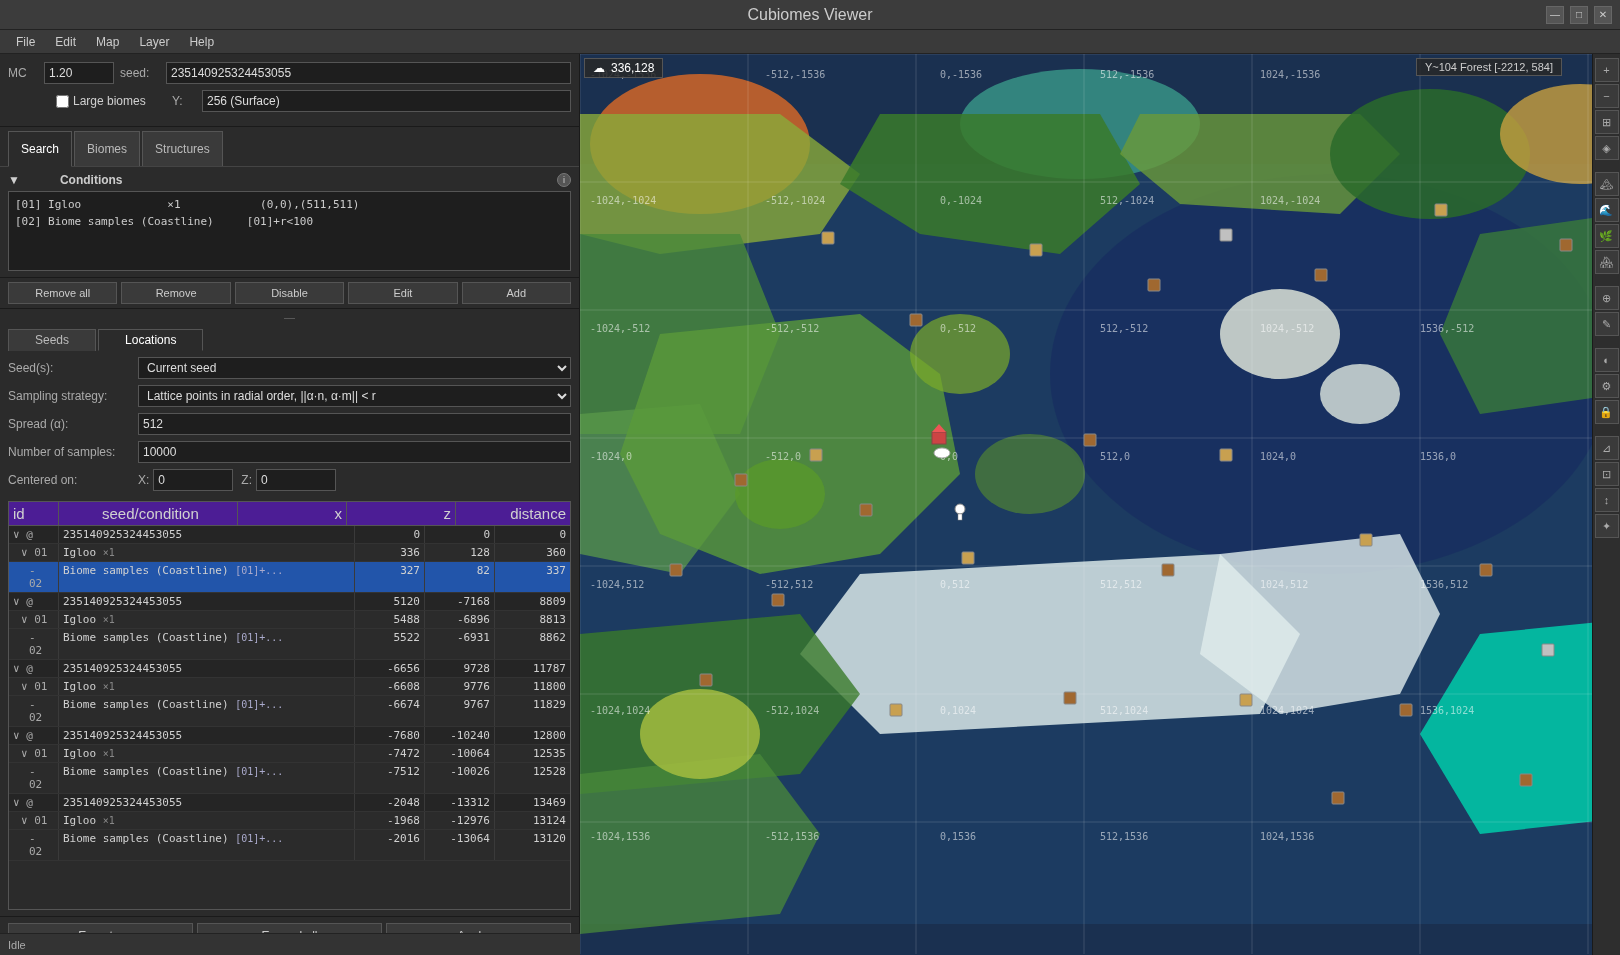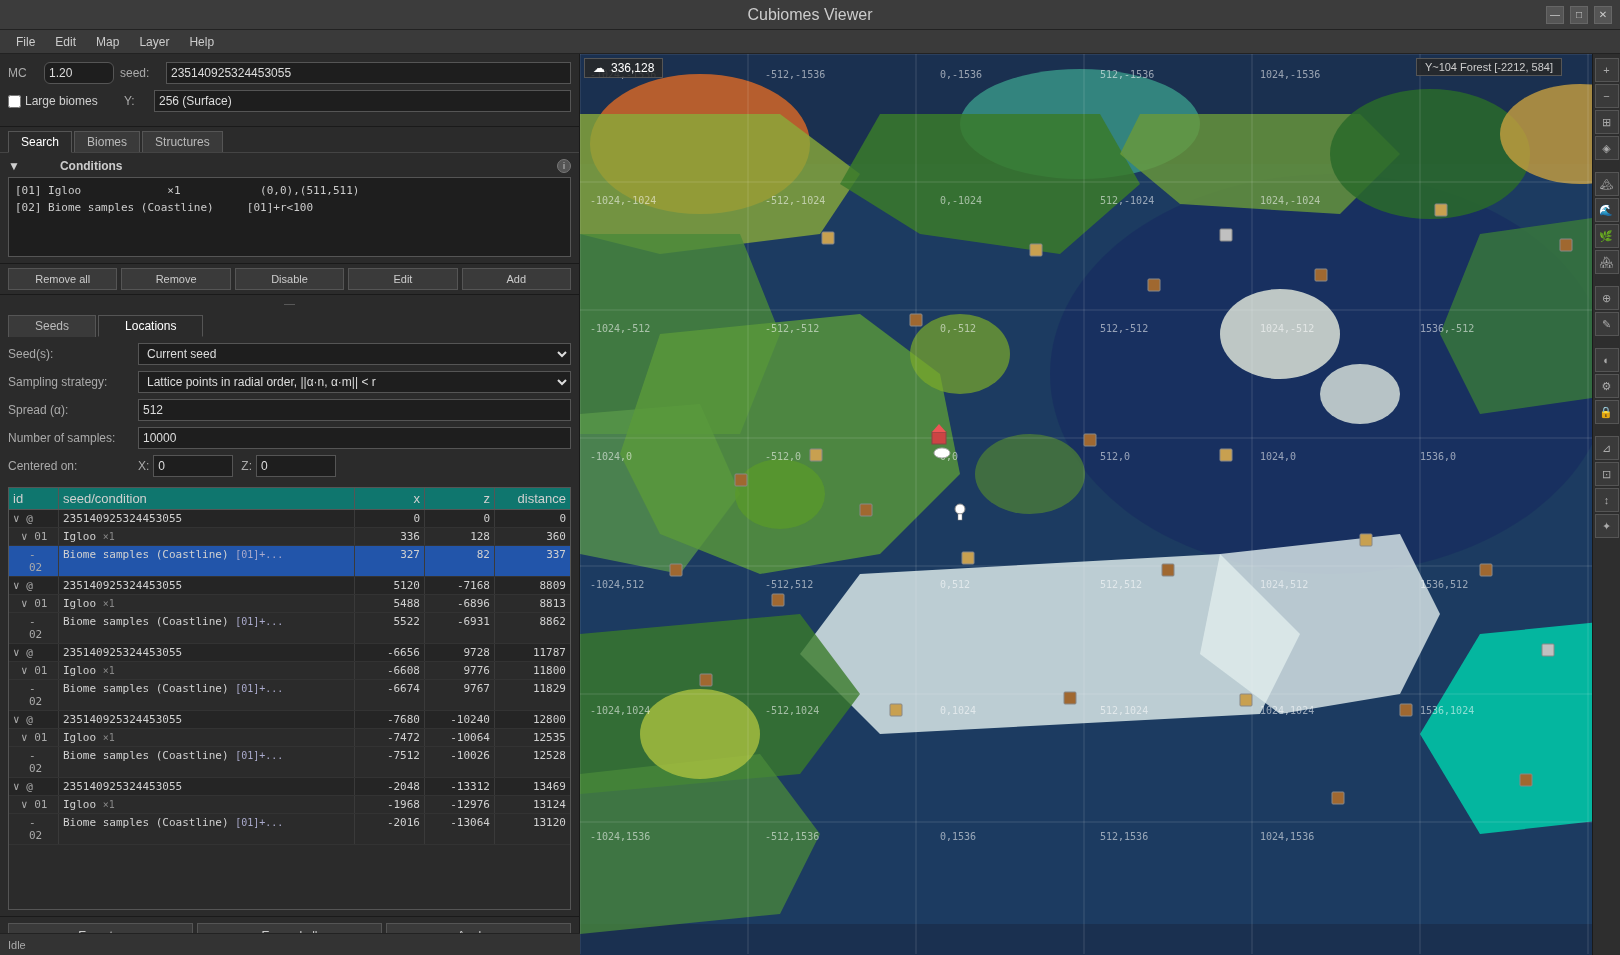--- a/index.html
+++ b/index.html
@@ -76,37 +76,38 @@
       min-width: 30px;
     }
     .form-input {
       background: #1e1e1e;
       border: 1px solid #555;
       color: #ddd;
       padding: 2px 4px;
       font-size: 12px;
       height: 22px;
     }
-    .form-input-small { width: 60px; border-radius: 6px; }
+    .form-input-small { width: 60px; }
     .form-input-large { flex: 1; }
     .checkbox-row {
       display: flex;
       align-items: center;
       gap: 4px;
+      margin-left: 48px;
     }
 
     
     #search-tabs {
       display: flex;
       padding: 4px 8px 0;
       gap: 2px;
       border-bottom: 1px solid #444;
     }
     .search-tab {
-      padding: 3px 12px;
+      padding: 10px 12px;
       background: #3a3a3a;
       border: 1px solid #555;
       border-bottom: none;
       cursor: pointer;
       color: #bbb;
       font-size: 12px;
     }
     .search-tab.active {
       background: #2b2b2b;
       color: #fff;
@@ -229,23 +230,24 @@
     #results-table-container {
       flex: 1;
       overflow: hidden;
       display: flex;
       flex-direction: column;
       border: 1px solid #555;
       margin-top: 4px;
     }
     #results-table-header {
       display: flex;
-      background: #0f766e;
+      background: #4c1d95;
       border-bottom: 1px solid #555;
-      font-size: 13px;
+      font-size: 15px;
+      gap: 39px;
     }
     .th-id { width: 50px; padding: 3px 4px; border-right: 1px solid #555; }
     .th-seed { flex: 1; padding: 3px 4px; border-right: 1px solid #555; }
     .th-x { width: 70px; padding: 3px 4px; border-right: 1px solid #555; text-align: right; }
     .th-z { width: 70px; padding: 3px 4px; border-right: 1px solid #555; text-align: right; }
     .th-dist { width: 75px; padding: 3px 4px; text-align: right; }
 
     #results-table-body {
       flex: 1;
       overflow-y: auto;

